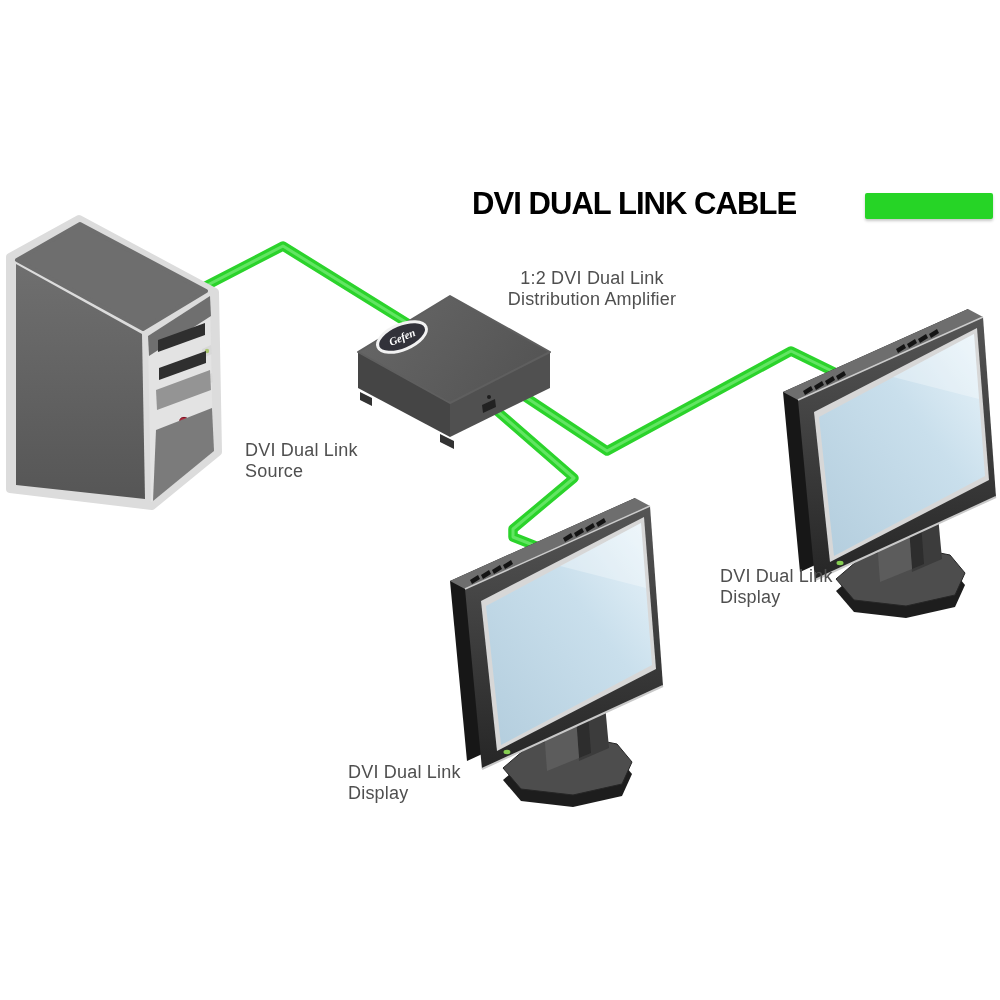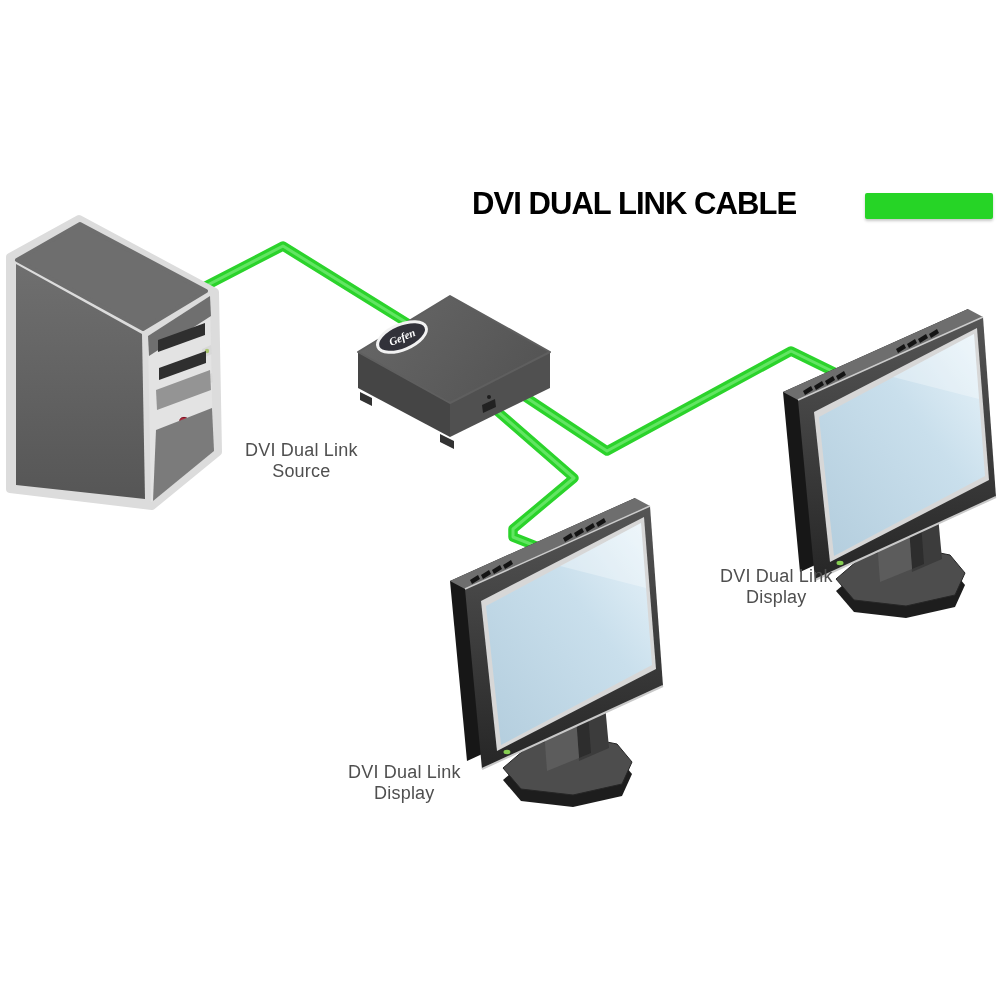--- a/index.html
+++ b/index.html
@@ -14,21 +14,21 @@
     letter-spacing:-1px;transform:scaleX(0.97);transform-origin:left top;
     white-space:nowrap;
   }
   .legend-bar{
     position:absolute;left:865px;top:193px;width:128px;height:26px;
     background:#26d426;border-radius:2px;
     box-shadow:0 2px 3px rgba(0,0,0,0.22);
   }
   .node-label{
     position:absolute;font-size:18px;line-height:1.18;color:#4f4f4f;
-    white-space:pre-line;letter-spacing:0.2px;text-align:center;
+    white-space:pre-line;letter-spacing:0.2px;
   }
   .label-amp{left:487px;top:268px;width:210px;text-align:center;}
   .label-source{left:245px;top:440px;}
   .label-display-right{left:720px;top:566px;}
   .label-display-bottom{left:348px;top:762px;}
   .cable-outer{stroke:#2bd32b;stroke-width:9.5;fill:none;stroke-linecap:round;stroke-linejoin:round;}
   .cable-inner{stroke:#6ce86c;stroke-width:3;fill:none;stroke-linecap:round;stroke-linejoin:round;opacity:.85;}
 </style>
 </head>
 <body>
@@ -154,19 +154,21 @@
       </g>
     </g>
 
     <use href="#monitor-shape" x="445" y="496"></use>
     <use href="#monitor-shape" x="778" y="307"></use>
   </svg>
 
   <div class="title">DVI DUAL LINK CABLE</div>
   <div class="legend-bar"></div>
 
+  <div class="node-label label-amp">1:2 DVI Dual Link
+Distribution Amplifier</div>
   <div class="node-label label-source">DVI Dual Link
 Source</div>
   <div class="node-label label-display-right">DVI Dual Link
 Display</div>
   <div class="node-label label-display-bottom">DVI Dual Link
 Display</div>
 </div>
 
 </body></html>

